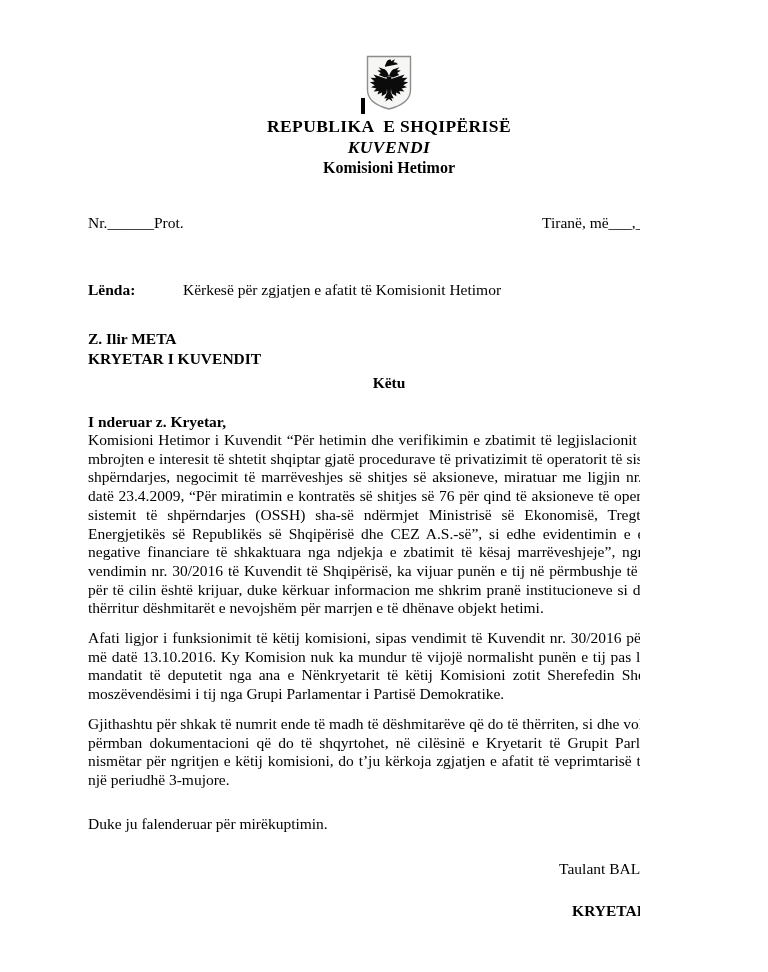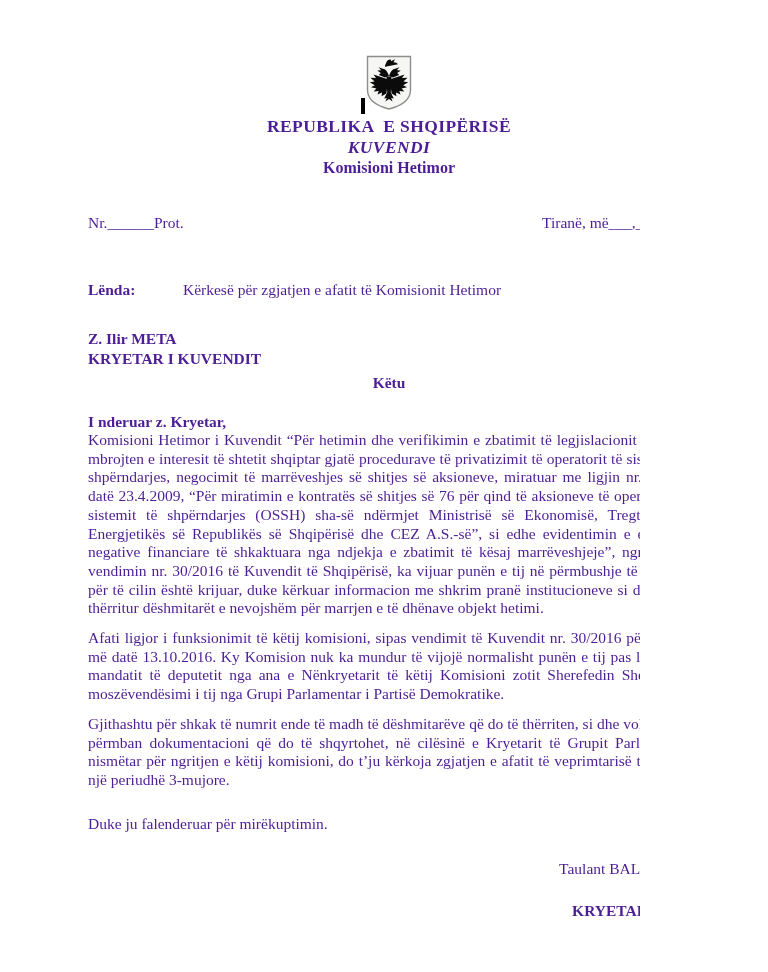--- a/index.html
+++ b/index.html
@@ -1,21 +1,21 @@
 <!DOCTYPE html>
 <html><head>
 <meta charset="utf-8">
 <style>
   html,body{margin:0;padding:0;background:#fff;}
   .page{
     position:relative;
     width:640px;height:972px;
     background:#ffffff;
     font-family:"Liberation Serif", serif;
-    color:#4c1d95;
+    color:#000000;
     font-size:15.5px;
     overflow:hidden;
   }
   .content{position:absolute;left:88px;top:0;width:602px;}
   
   .emblem{width:46px;margin:55px auto 0;position:relative;height:56px;}
   .scan-mark{position:absolute;left:-5px;bottom:-3px;width:4px;height:16px;background:#000;}
   
   .hdr{text-align:center;margin-top:5px;line-height:21px;}
   .h1{font-size:17.5px;font-weight:bold;letter-spacing:.4px;white-space:pre-wrap;}

